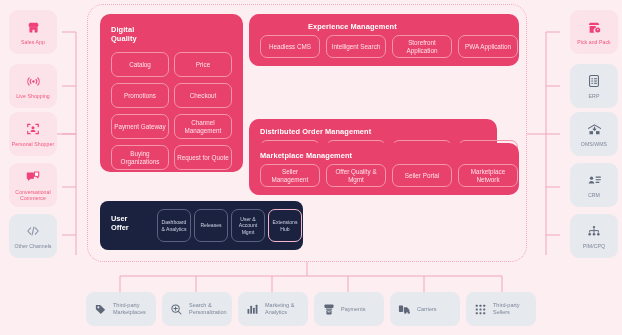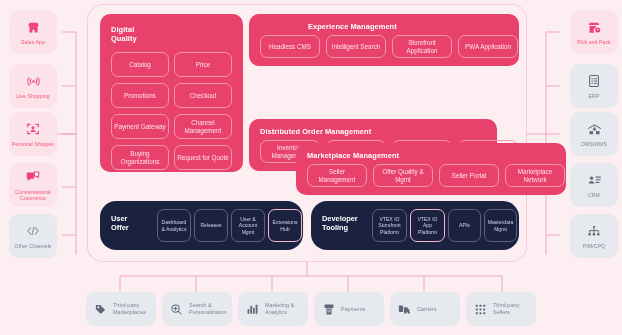--- a/index.html
+++ b/index.html
@@ -69,21 +69,21 @@
     color:#ffe2ea;
     font-size:6.3px;line-height:7.6px;
     box-sizing:border-box;
     padding:0 2px;
   }
 
   
   .dark{
     position:absolute;
     background:#1b2240;
-    border-radius:16px;
+    border-radius:8px;
     box-sizing:border-box;
   }
   .dark-title{
     position:absolute;
     color:#ffffff;font-weight:bold;
     font-size:7.4px;line-height:9.2px;
   }
   .dtile{
     position:absolute;
     border:1px solid #5a6283;
@@ -293,49 +293,39 @@
   </div>
 
   <div class="panel" style="left:249px;top:79px;width:248px;height:52px;margin-top:40px;">
     <div class="panel-title" style="left:11px;top:8px;">Distributed Order Management</div>
     <div class="tile" style="left:11px;top:21px;width:60px;height:23px;">Inventory Management</div>
     <div class="tile" style="left:77px;top:21px;width:60px;height:23px;">Order Routing</div>
     <div class="tile" style="left:143px;top:21px;width:60px;height:23px;">Logistics</div>
     <div class="tile" style="left:209px;top:21px;width:60px;height:23px;">Shipping Network</div>
   </div>
 
-  <div class="panel" style="left:249px;top:143px;width:270px;height:52px;margin-left:47px;">
+  <div class="panel" style="left:249px;top:143px;width:270px;height:52px;">
     <div class="panel-title" style="left:11px;top:8px;">Marketplace Management</div>
     <div class="tile" style="left:11px;top:21px;width:60px;height:23px;">Seller Management</div>
     <div class="tile" style="left:77px;top:21px;width:60px;height:23px;">Offer Quality &amp;  Mgmt</div>
     <div class="tile" style="left:143px;top:21px;width:60px;height:23px;">Seller Portal</div>
     <div class="tile" style="left:209px;top:21px;width:60px;height:23px;">Marketplace Network</div>
   </div>
 
   <div class="dark" style="left:100px;top:201px;width:203px;height:49px;">
     <div class="dark-title" style="left:11px;top:13px;">
       <span>User</span><br>
       <span>Offer</span>
     </div>
     <div class="dtile" style="left:57px;top:8px;width:34px;height:33px;">Dashboard &amp; Analytics</div>
     <div class="dtile" style="left:94px;top:8px;width:34px;height:33px;">Releases</div>
     <div class="dtile" style="left:131px;top:8px;width:34px;height:33px;">User &amp; Account Mgmt</div>
     <div class="dtile hl" style="left:168px;top:8px;width:34px;height:33px;">Extensions Hub</div>
   </div>
 
-  <div class="dark" style="left:311px;top:201px;width:208px;height:49px;">
-    <div class="dark-title" style="left:11px;top:13px;">
-      <span>Developer</span><br>
-      <span>Tooling</span>
-    </div>
-    <div class="dtile" style="left:61px;top:8px;width:35px;height:33px;">VTEX IO Storefront Platform</div>
-    <div class="dtile hl" style="left:99px;top:8px;width:35px;height:33px;">VTEX IO App Platform</div>
-    <div class="dtile" style="left:137px;top:8px;width:33px;height:33px;">APIs</div>
-    <div class="dtile" style="left:173px;top:8px;width:33px;height:33px;">Masterdata Mgmt</div>
-  </div>
 
   <div>
 
     <div class="bcard" style="left:86px;top:292px;width:70px;">
       <span class="bic">
         <svg width="13" height="13" viewBox="0 0 22 22" fill="#5e6878">
           <path d="M3.2 3.2h7.2l8.4 8.4-7.2 7.2L3.2 10.4z"></path>
           <circle cx="7.4" cy="7.4" r="1.7" fill="#e6e9ee"></circle>
         </svg>
       </span>

